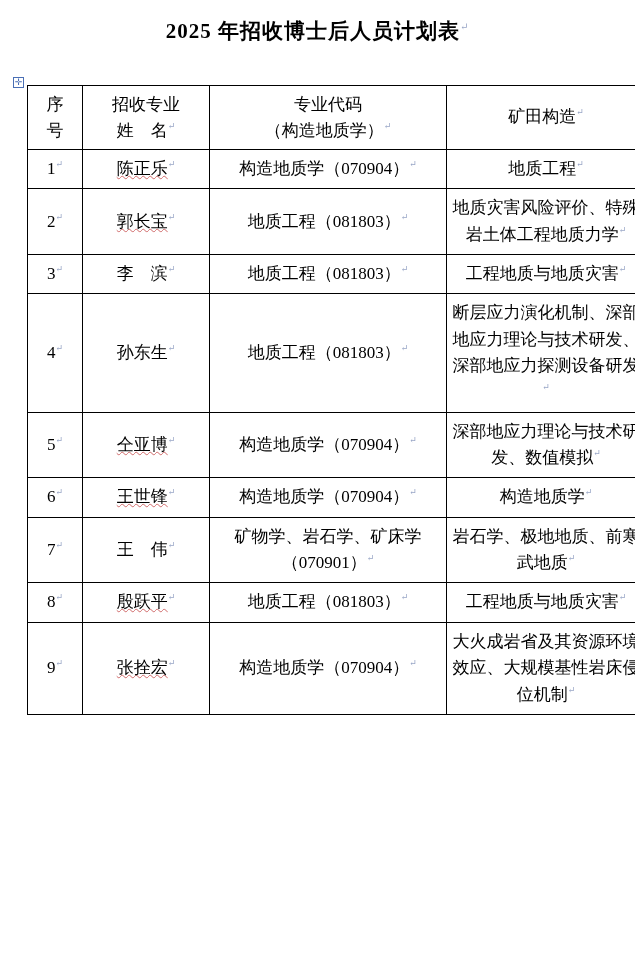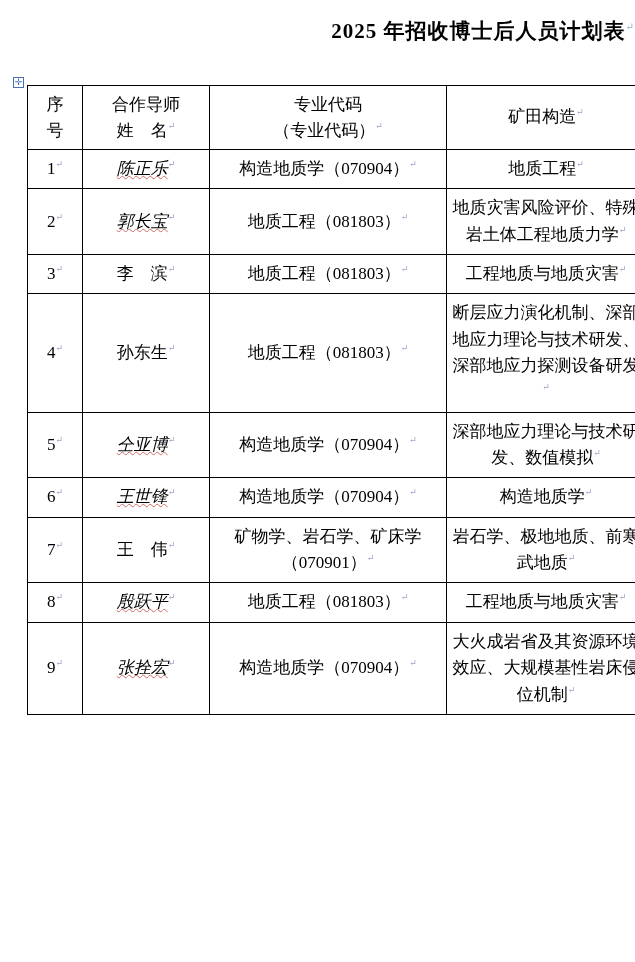--- a/index.html
+++ b/index.html
@@ -15,21 +15,21 @@
     position: relative;
     overflow: hidden;
   }
   .page {
     position: relative;
     width: 635px;
     height: 962px;
     box-sizing: border-box;
   }
   .doc-title {
-    text-align: right;
+    text-align: center;
     font-size: 21px;
     font-weight: bold;
     letter-spacing: 1px;
     margin: 17px 0 0 0;
     font-family: "Liberation Serif", "DejaVu Serif", serif;
   }
   .title-mark {
     font-size: 10px;
     color: #9aa7c7;
     vertical-align: super;
@@ -86,21 +86,20 @@
   .mark {
     font-size: 9px;
     color: #9aa7c7;
     vertical-align: super;
   }
   .uline {
     text-decoration: underline;
     text-decoration-color: #d06a6a;
     text-decoration-style: wavy;
     text-decoration-thickness: 1px;
-    font-style: italic;
   }
   .dir-cell {
     font-size: 17px;
     line-height: 1.52;
   }
 </style>
 </head>
 <body>
 
 <div class="page">
@@ -111,26 +110,26 @@
 
   <div class="table-wrap">
     <table class="plan">
       <tbody>
         <tr class="hdr">
           <td class="col-no">
             <span class="two-line">序</span>
             <span class="two-line">号</span>
           </td>
           <td class="col-name">
-            <span class="two-line">合作导师</span>
+            <span class="two-line">招收专业</span>
             <span class="two-line"><span>姓　名</span><span class="mark">↵</span></span>
           </td>
           <td class="col-major">
             <span class="two-line">专业代码</span>
-            <span class="two-line"><span>（专业代码）</span><span class="mark">↵</span></span>
+            <span class="two-line"><span>（构造地质学）</span><span class="mark">↵</span></span>
           </td>
           <td class="col-dir">
             <span>矿田构造</span><span class="mark">↵</span>
           </td>
         </tr>
 
         <tr>
           <td class="col-no"><span>1</span><span class="mark">↵</span></td>
           <td class="col-name"><span class="uline">陈正乐</span><span class="mark">↵</span></td>
           <td class="col-major"><span>构造地质学（070904）</span><span class="mark">↵</span></td>

